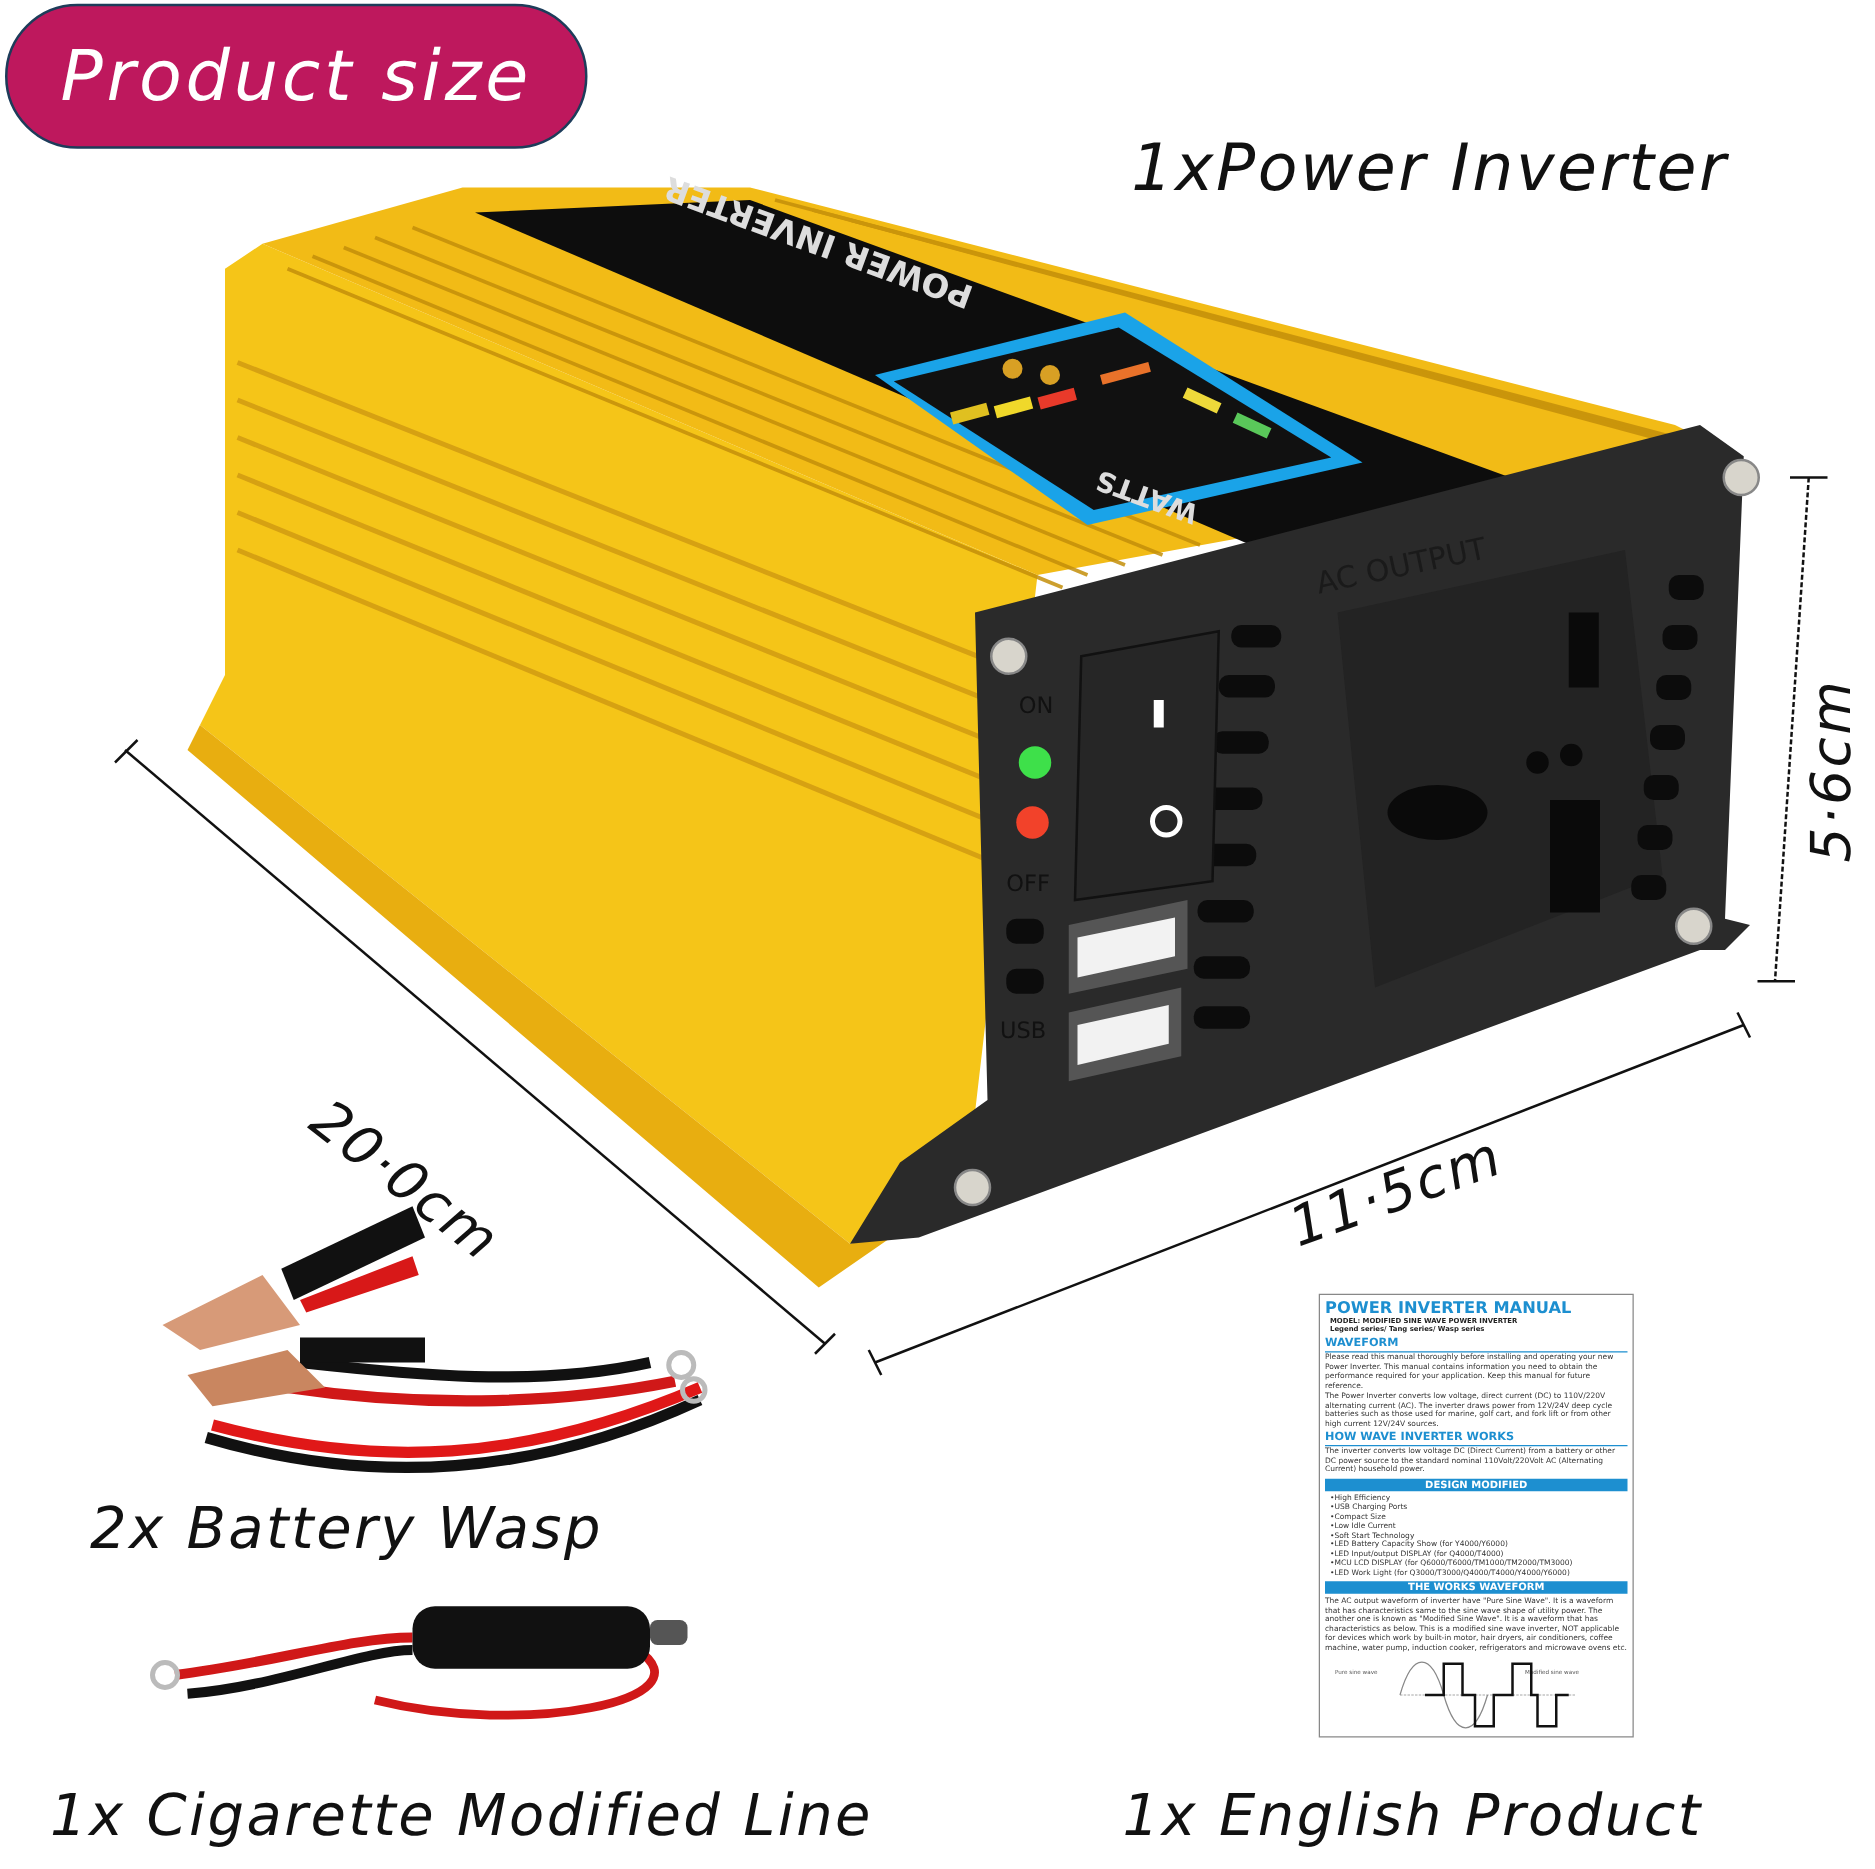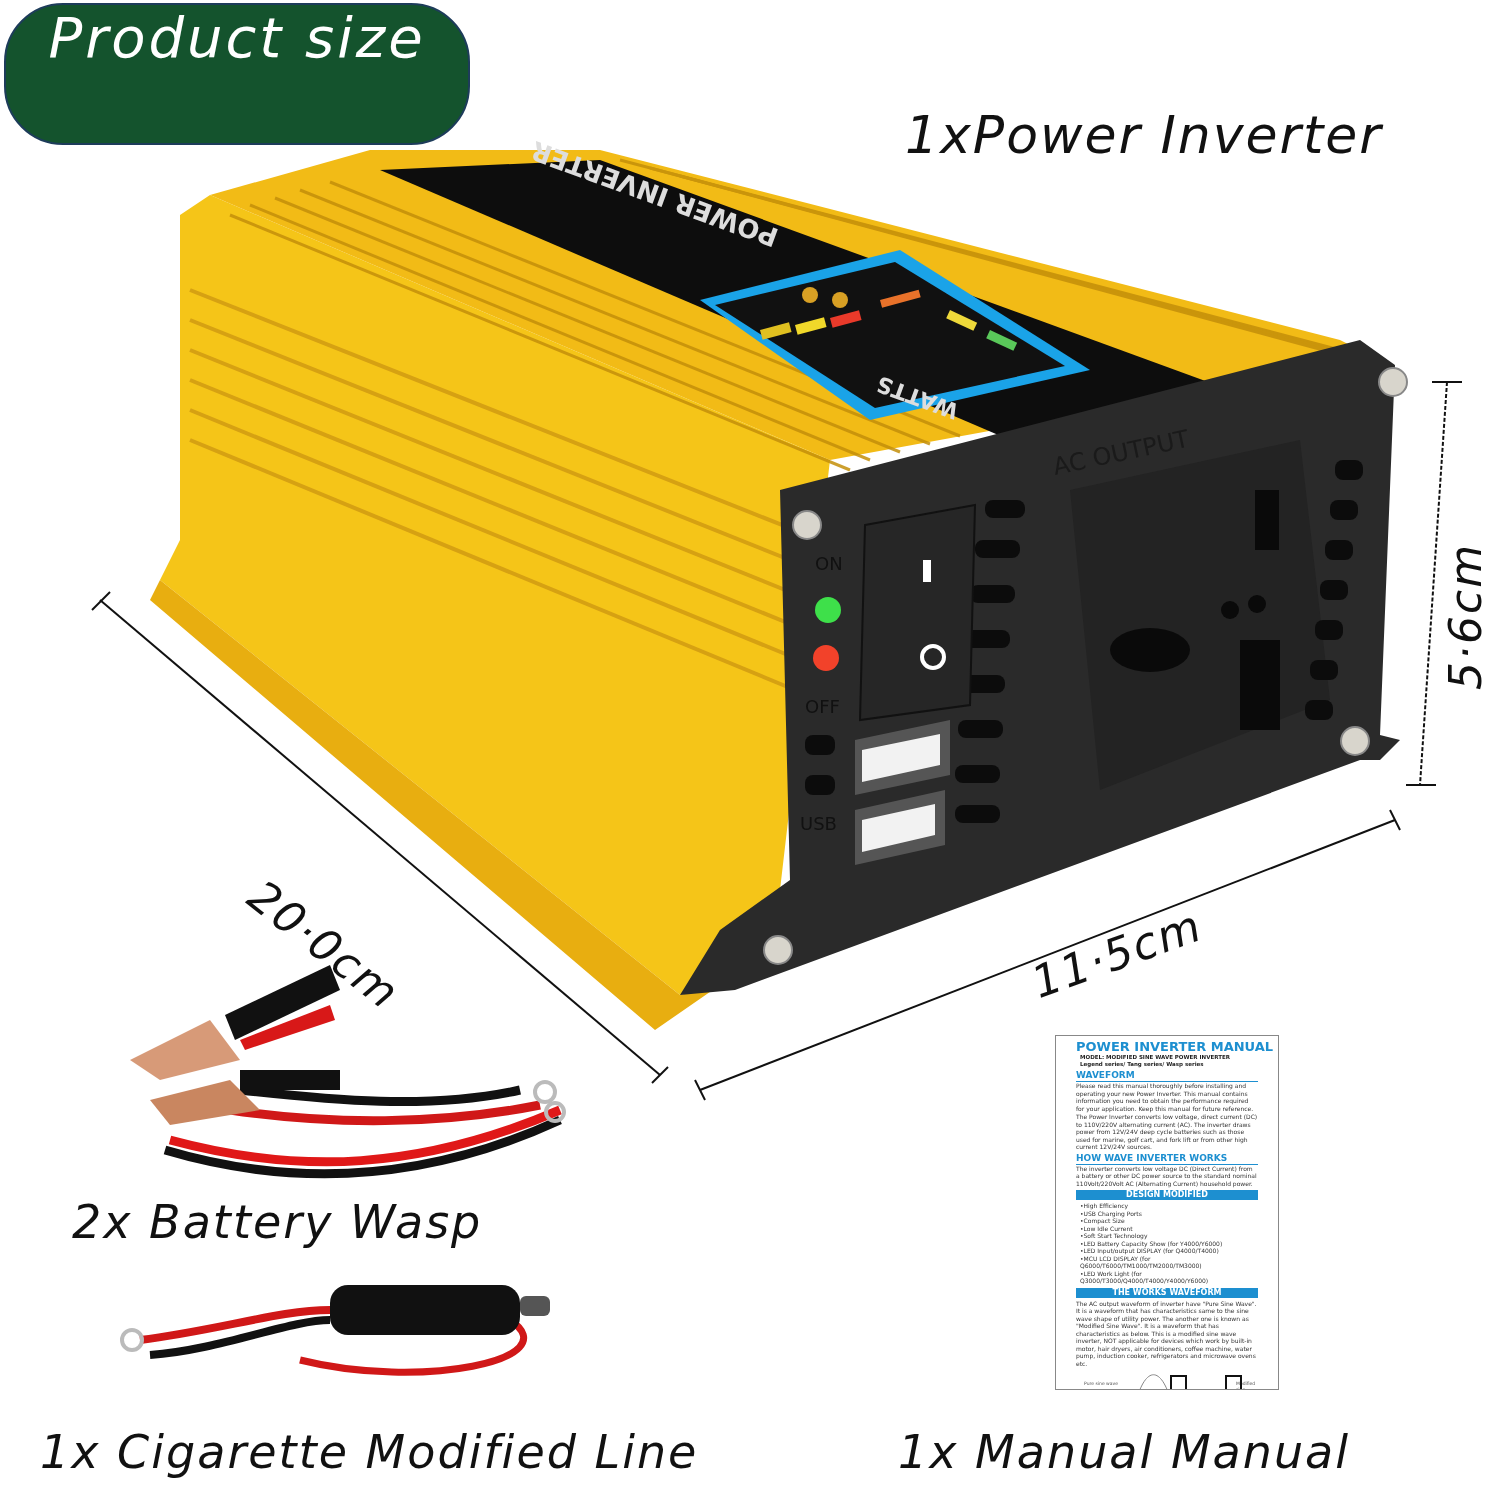--- a/index.html
+++ b/index.html
@@ -2,40 +2,40 @@
 <html><head>
 <meta charset="utf-8">
 <style>
   html, body { margin:0; padding:0; background:#ffffff; }
   body { width:1500px; height:1495px; position:relative; overflow:hidden;
          font-family:"DejaVu Sans", sans-serif; }
   .abs { position:absolute; }
   .hand { font-family:"DejaVu Sans", sans-serif; font-style:italic; color:#111; letter-spacing:2px; }
 
   
-  .badge { left:4px; top:3px; width:466px; height:142px; border-radius:59px;
-           background:#14532d; border:2px solid #1d3c5a; box-sizing:border-box;
-           display:flex; align-items:flex-start; justify-content:center; }
+  .badge { left:4px; top:3px; width:466px; height:116px; border-radius:59px;
+           background:#be185d; border:2px solid #1d3c5a; box-sizing:border-box;
+           display:flex; align-items:center; justify-content:center; }
   .badge span { color:#fff; font-size:56px; font-style:italic; letter-spacing:3px; }
 
   .title-inverter { left:905px; top:105px; font-size:52px; }
   .lbl-clip { left:72px; top:1195px; font-size:46px; }
   .lbl-lighter { left:40px; top:1425px; font-size:46px; }
   .lbl-manual { left:898px; top:1425px; font-size:46px; }
 
   .dim { font-size:44px; }
   .dim-20 { left:270px; top:870px; transform:rotate(38deg); transform-origin:left top; }
   .dim-115 { left:1025px; top:960px; transform:rotate(-20deg); transform-origin:left top; }
   .dim-56 { left:1440px; top:690px; transform:rotate(-90deg); transform-origin:left top; }
 
   svg { position:absolute; left:0; top:0; }
 
   
-  .manual { left:1055px; top:1035px; width:224px; height:355px; background:#fff;
-            border:1px solid #888; box-sizing:border-box; padding:4px 20px;
+  .manual { left:1055px; top:1035px; width:252px; height:355px; background:#fff;
+            border:1px solid #888; box-sizing:border-box; padding:4px 4px;
             font-size:6px; color:#333; line-height:1.25; overflow:hidden; }
   .manual .m-title { color:#1d8fd0; font-weight:bold; font-size:13px; line-height:14px; white-space:nowrap; }
   .manual .m-model { font-size:5.5px; font-weight:bold; color:#222; padding-left:4px; }
   .manual .m-h { color:#1d8fd0; font-weight:bold; font-size:9px; border-bottom:1px solid #1d8fd0; margin-top:2px; }
   .manual .m-bar { background:#1d8fd0; color:#fff; font-weight:bold; font-size:8px; text-align:center; margin:3px 0 2px; }
   .manual p { margin:0 0 1px 0; }
   .manual ul { margin:0; padding-left:4px; list-style:none; }
   .manual .wave { position:relative; height:70px; margin-top:4px; }
   .manual .wave-lbl { position:absolute; font-size:4.5px; color:#555; }
 </style>
@@ -179,21 +179,21 @@
     <circle cx="132" cy="1340" r="10" fill="none" stroke="#bbb" stroke-width="4"></circle>
   </g>
 </svg>
 
 <div class="abs hand dim dim-20">20·0cm</div>
 <div class="abs hand dim dim-115">11·5cm</div>
 <div class="abs hand dim dim-56">5·6cm</div>
 
 <div class="abs hand lbl-clip">2x Battery Wasp</div>
 <div class="abs hand lbl-lighter">1x Cigarette Modified Line</div>
-<div class="abs hand lbl-manual">1x Manual Manual</div>
+<div class="abs hand lbl-manual">1x English Product</div>
 
 <div class="abs manual">
   <div class="m-title">POWER INVERTER MANUAL</div>
   <div class="m-model">MODEL:  MODIFIED SINE WAVE POWER INVERTER</div>
   <div class="m-model">Legend series/ Tang series/ Wasp series</div>
   <div class="m-h">WAVEFORM</div>
   <p>Please read this manual thoroughly before installing and operating your new Power Inverter. This manual contains information you need to obtain the performance required for your application. Keep this manual for future reference.</p>
   <p>The Power Inverter converts low voltage, direct current (DC) to 110V/220V alternating current (AC). The inverter draws power from 12V/24V deep cycle batteries such as those used for marine, golf cart, and fork lift or from other high current 12V/24V sources.</p>
   <div class="m-h">HOW WAVE INVERTER WORKS</div>
   <p>The inverter converts low voltage DC (Direct Current) from a battery or other DC power source to the standard nominal 110Volt/220Volt AC (Alternating Current) household power.</p>

